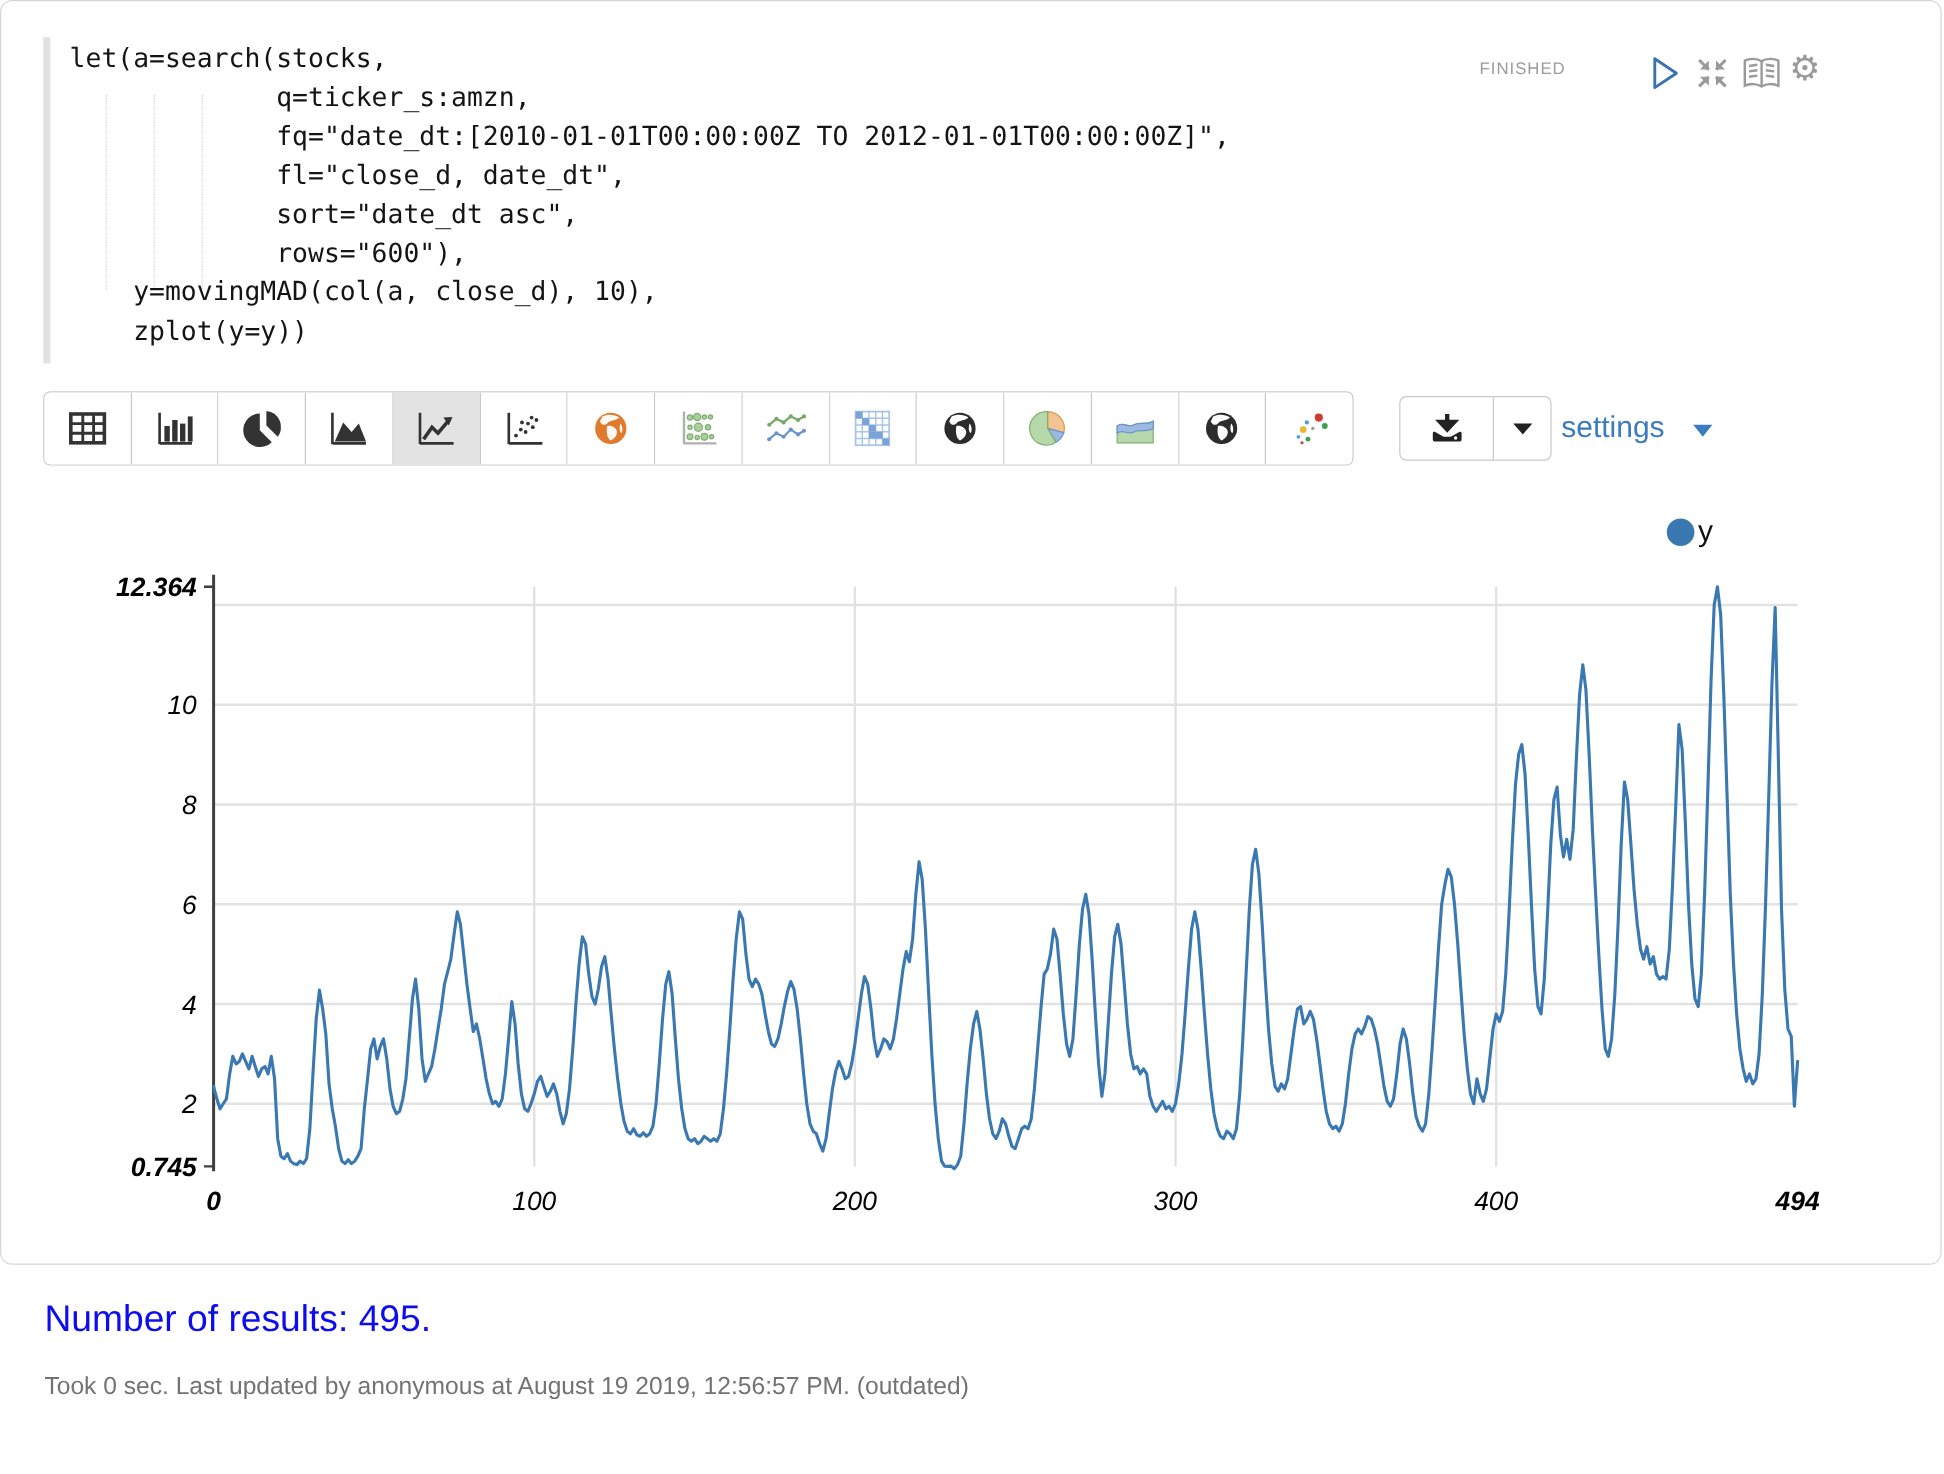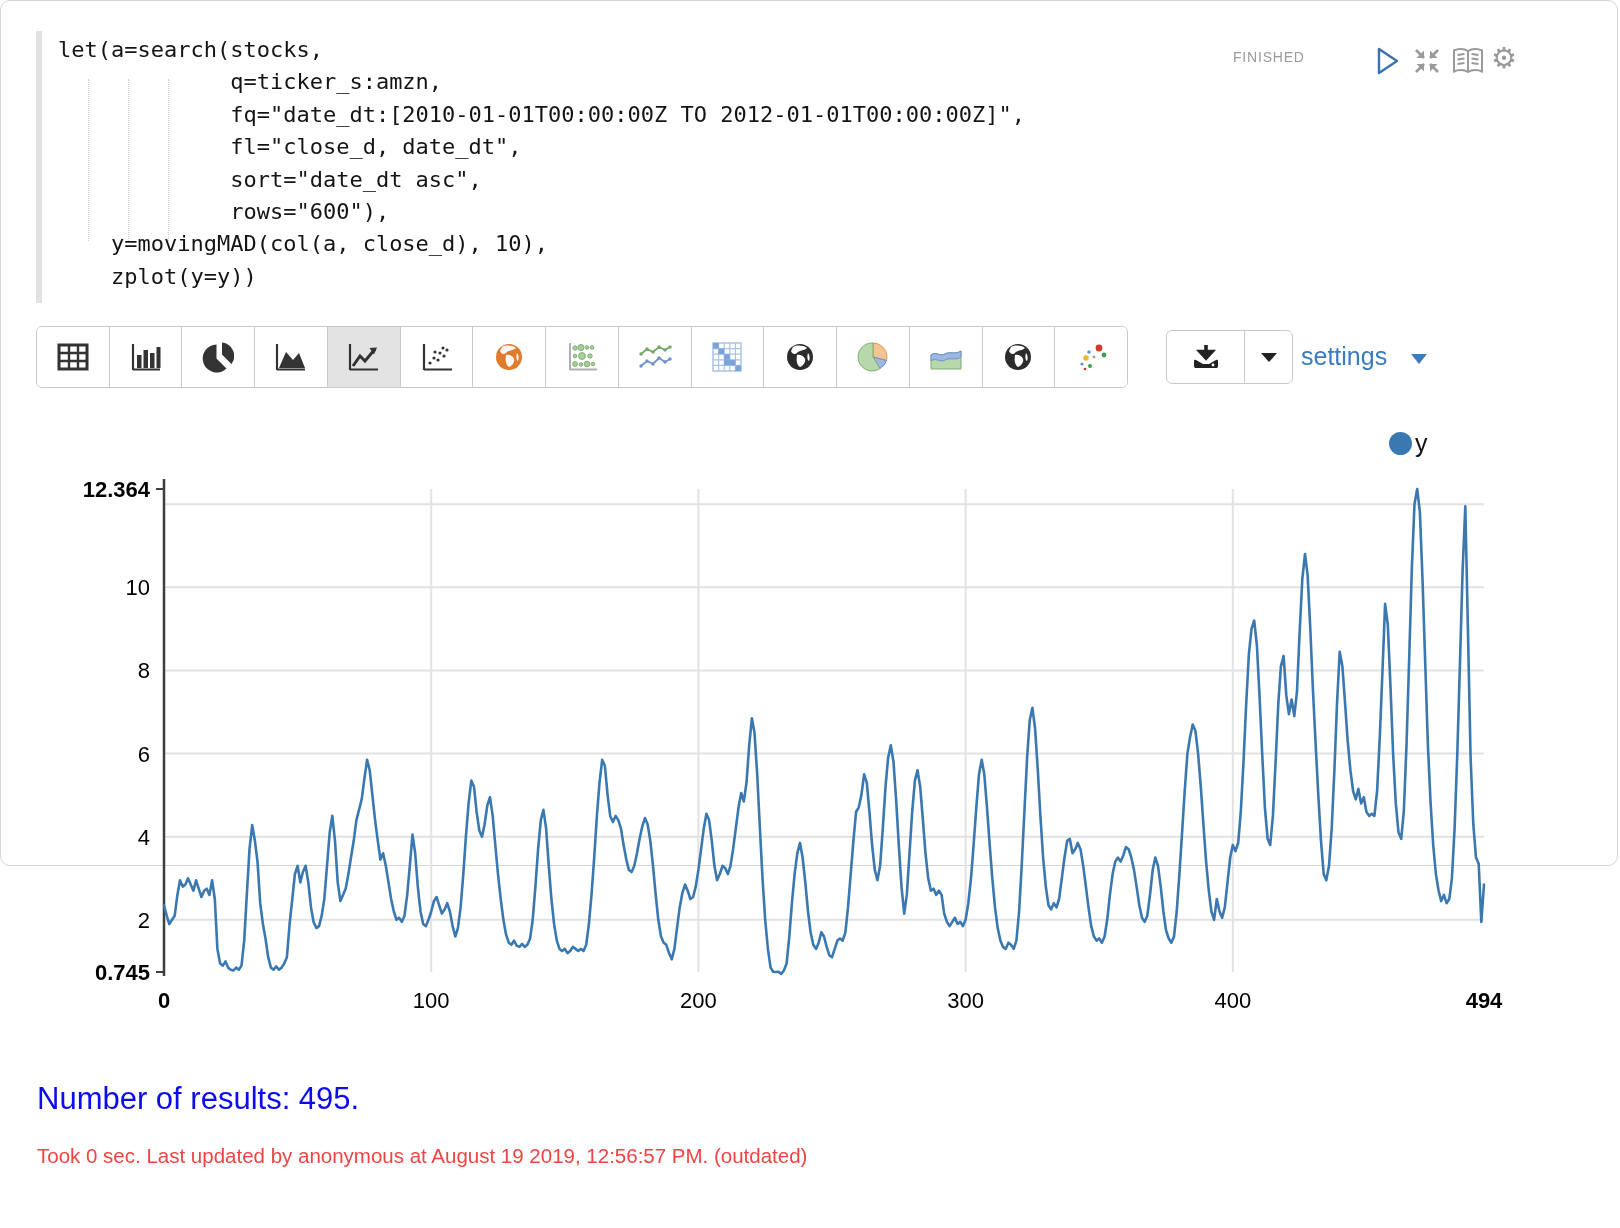--- a/index.html
+++ b/index.html
@@ -1,18 +1,18 @@
 <!DOCTYPE html>
 <html><head>
 <meta charset="utf-8">
 <style>
   * { margin:0; padding:0; box-sizing:border-box; }
   html,body { width:1620px; height:1228px; background:#fff; overflow:hidden;
               font-family:"Liberation Sans", sans-serif; }
-  .card { position:absolute; left:0; top:0; width:1618px; height:866px;
+  .card { position:absolute; left:0; top:0; width:1618px; height:1054px;
           border:1px solid #d6d6d6; border-radius:10px; background:#fff; }
 
   
   .gutter-bar { position:absolute; left:35px; top:30px; width:6px; height:272px; background:#e2e2e2; }
   .code { position:absolute; left:57px; top:33px;
           font-family:"DejaVu Sans Mono", monospace; font-size:22px; line-height:32.4px;
           color:#141414; white-space:pre; }
   .indent-guide { position:absolute; top:78px; height:162px; width:0;
                   border-left:1px dotted #cfcfcf; }
 
@@ -41,25 +41,25 @@
   .settings-caret { width:0; height:0; border-left:8px solid transparent;
                     border-right:8px solid transparent; border-top:10px solid #3b7bbf;
                     margin-top:4px; }
 
   
   .legend { position:absolute; left:1388px; top:428px; display:flex; align-items:center; cursor:pointer; }
   .legend-dot { width:23px; height:23px; border-radius:50%; }
   .legend-label { font-size:25px; color:#111; margin-left:3px; }
 
   
-  .chart-wrap { position:absolute; left:60px; top:430px; width:1450px; height:585px; }
+  .chart-wrap { position:absolute; left:74px; top:430px; width:1450px; height:585px;font-style:italic; }
 
   
   .results-line { position:absolute; left:36px; top:1080px; font-size:31px; color:#0c0cee; }
-  .footer-line  { position:absolute; left:36px; top:1143px; font-size:20.5px; color:#ef4444; }
+  .footer-line  { position:absolute; left:36px; top:1143px; font-size:20.5px; color:#737373; }
 </style>
 </head>
 <body>
 
 <div class="card">
 
   <div class="gutter-bar"></div>
   <div class="indent-guide" style="left:87px"></div>
   <div class="indent-guide" style="left:127px"></div>
   <div class="indent-guide" style="left:167px"></div>

